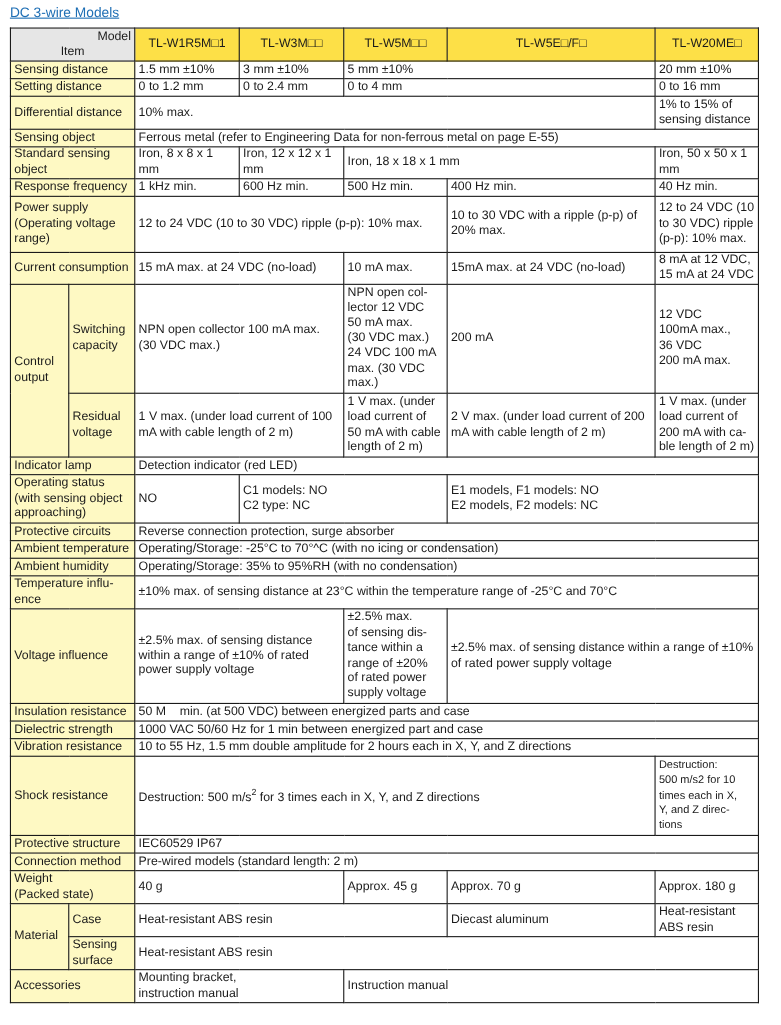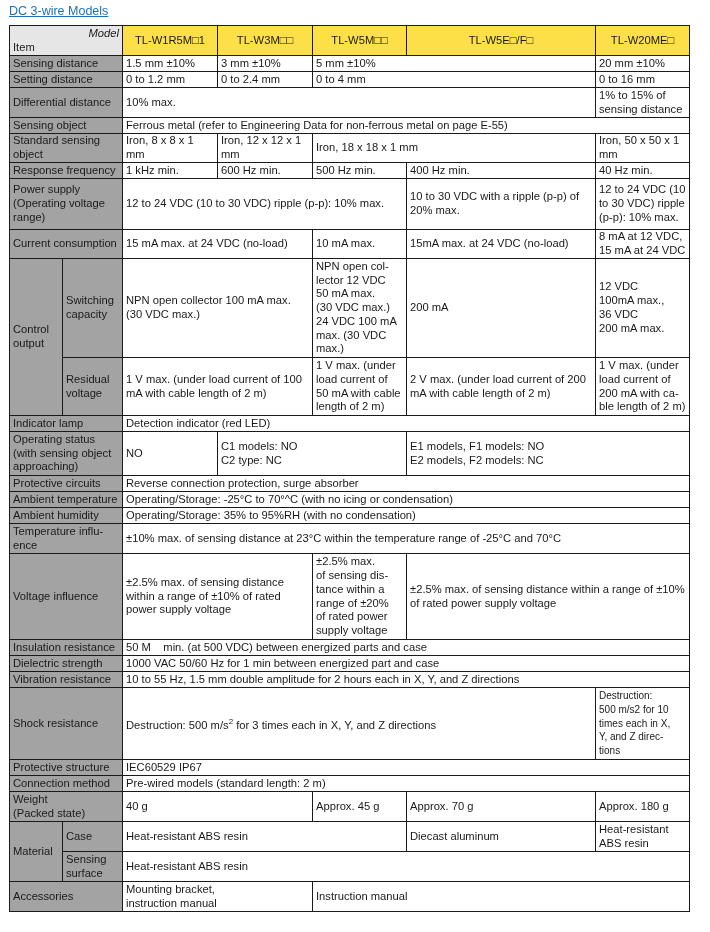--- a/index.html
+++ b/index.html
@@ -1,24 +1,24 @@
 <!DOCTYPE html>
 <html><head>
 <meta charset="utf-8">
 <style>
   html, body { margin: 0; padding: 0; background: #ffffff; }
   body { width: 710px; height: 932px; position: relative; font-family: "Liberation Sans", sans-serif; color: #1a1a1a; overflow: hidden; }
   .title { position: absolute; left: 9px; top: 4px; font-size: 12.5px; color: #1f6fb5; text-decoration: underline; }
   table.spec { position: absolute; left: 9px; top: 25px; border-collapse: collapse; table-layout: fixed; width: 680px; font-size: 11.2px; line-height: 13.8px; }
   table.spec td { border: 1px solid #1a1a1a; padding: 0 3px; vertical-align: middle; }
-  td.lbl { background: #a3a3a3; }
+  td.lbl { background: #fef9c3; }
   td.hdr { background: #fde047; text-align: center; }
   td.corner { background: #e6e6e6; padding: 0 3px; }
-  .corner .m { display: block; text-align: right; font-style: italic; }
-  .corner .i { display: block; text-align: left; }
+  .corner .m { display: block; text-align: right; }
+  .corner .i { display: block; text-align: center; }
   .ml { white-space: pre-line; }
 </style>
 </head>
 <body>
 
 <div class="title">DC 3-wire Models</div>
 
 <table class="spec">
   <colgroup>
     <col style="width:53px">

